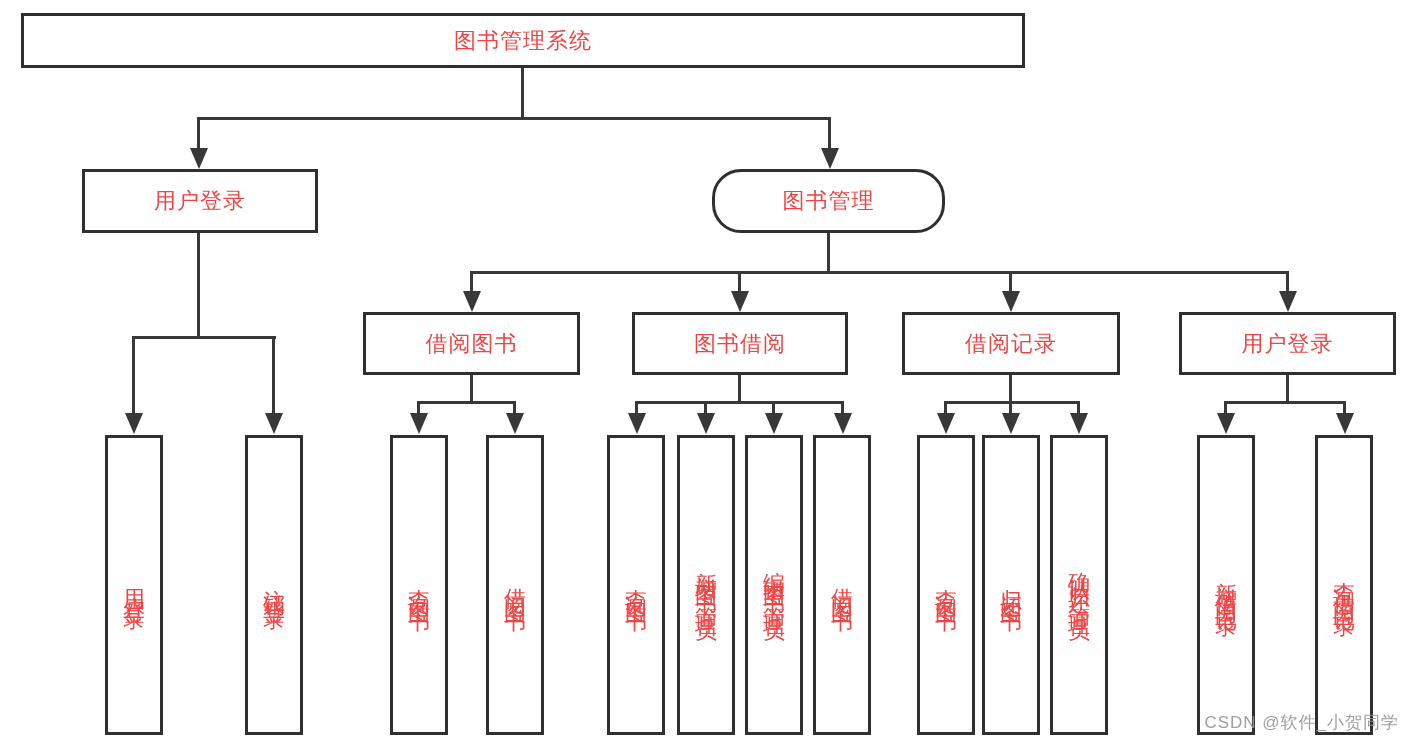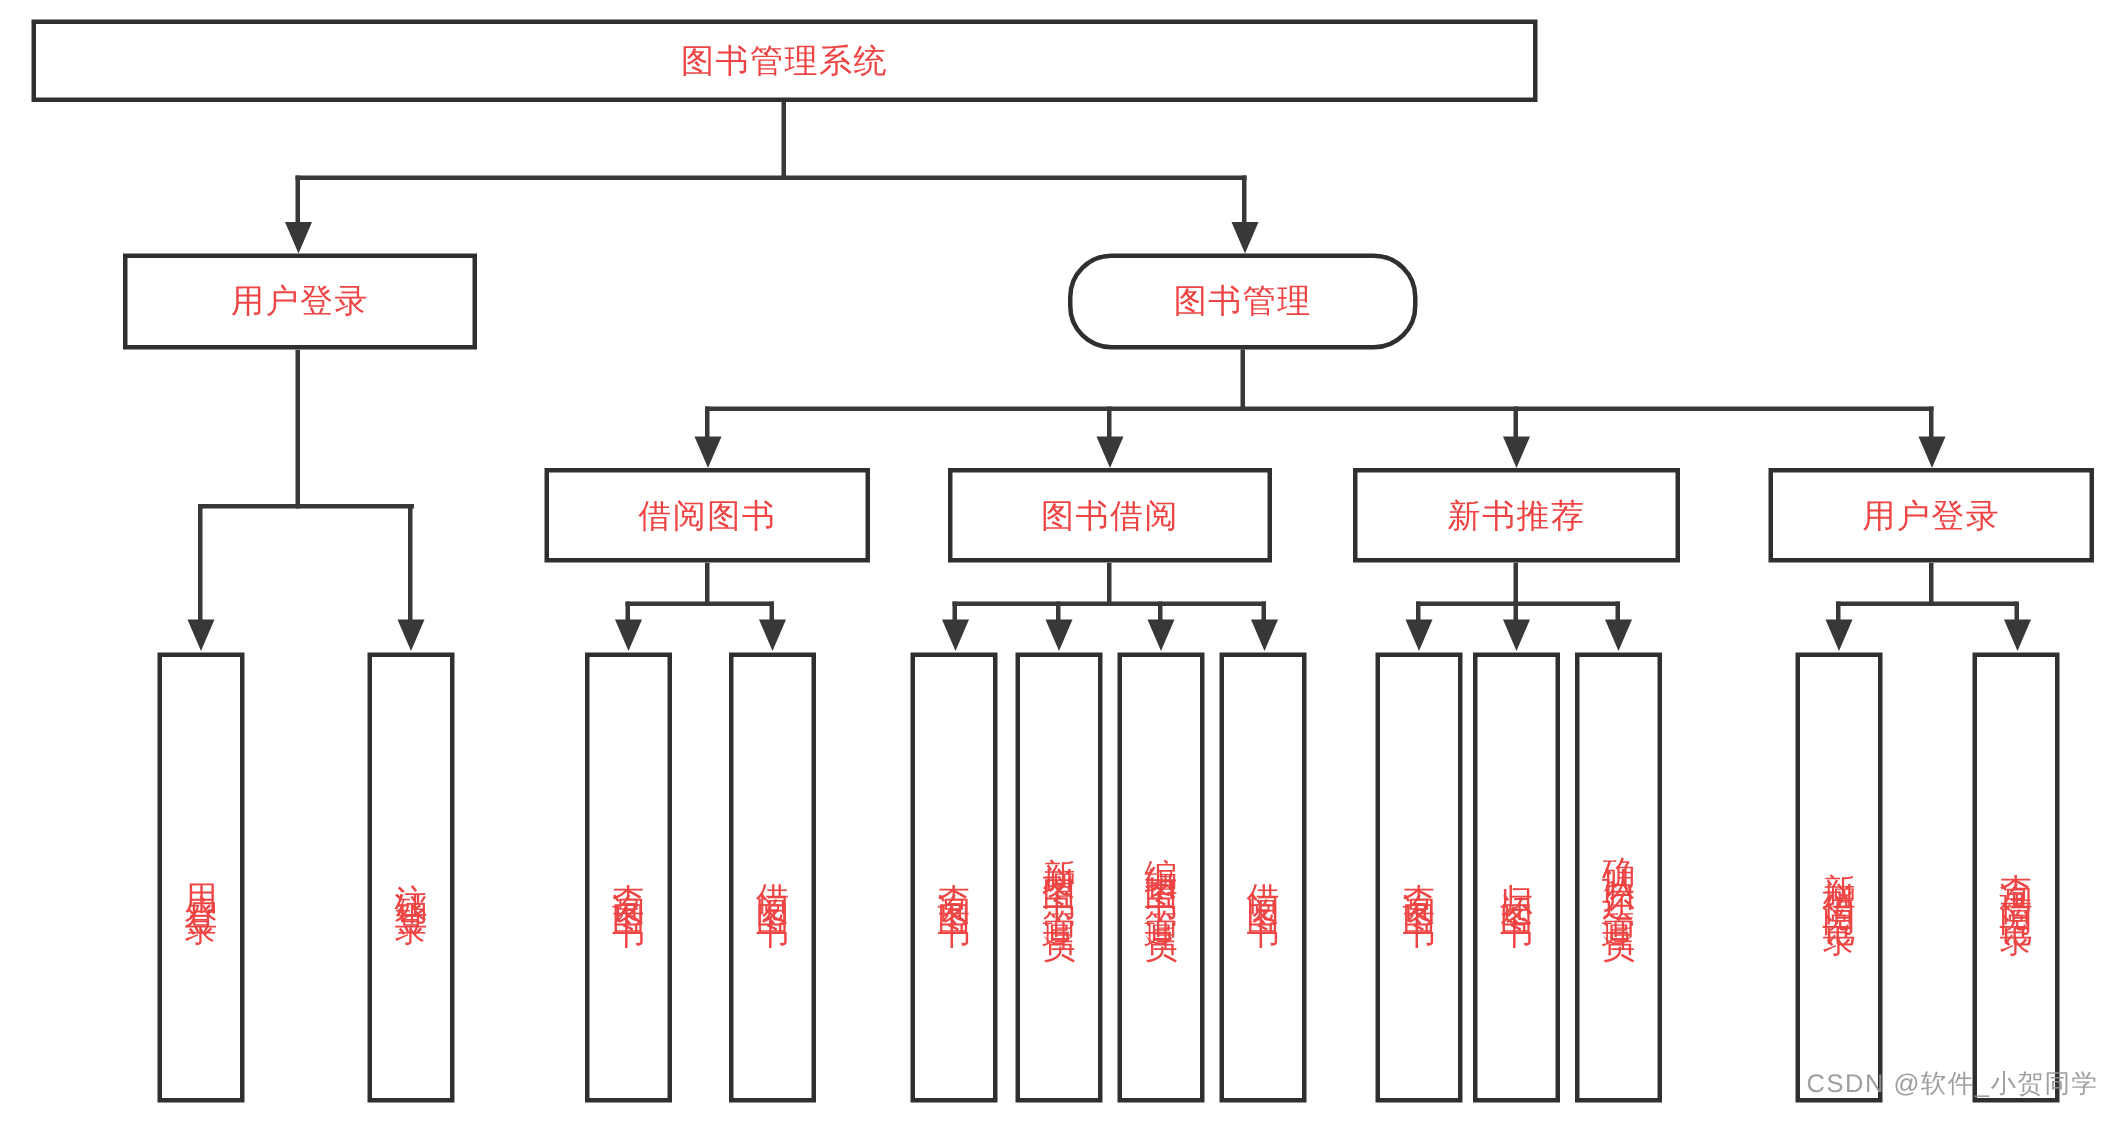--- a/index.html
+++ b/index.html
@@ -105,21 +105,21 @@
     <div class="arrow" style="left:1279px; top:291px;"></div>
   </div>
 
   <div class="box" style="left:363px; top:312px; width:217px; height:63px;">
     <span>借阅图书</span>
   </div>
   <div class="box" style="left:632px; top:312px; width:216px; height:63px;">
     <span>图书借阅</span>
   </div>
   <div class="box" style="left:902px; top:312px; width:218px; height:63px;">
-    <span>新书推荐</span>
+    <span>借阅记录</span>
   </div>
   <div class="box" style="left:1179px; top:312px; width:217px; height:63px;">
     <span>用户登录</span>
   </div>
 
   <div>
     <div class="vline" style="left:470px; top:375px; height:29px;"></div>
     <div class="hline" style="left:417px; top:401px; width:99px;"></div>
     <div class="vline" style="left:417px; top:401px; height:14px;"></div>
     <div class="vline" style="left:513px; top:401px; height:14px;"></div>

